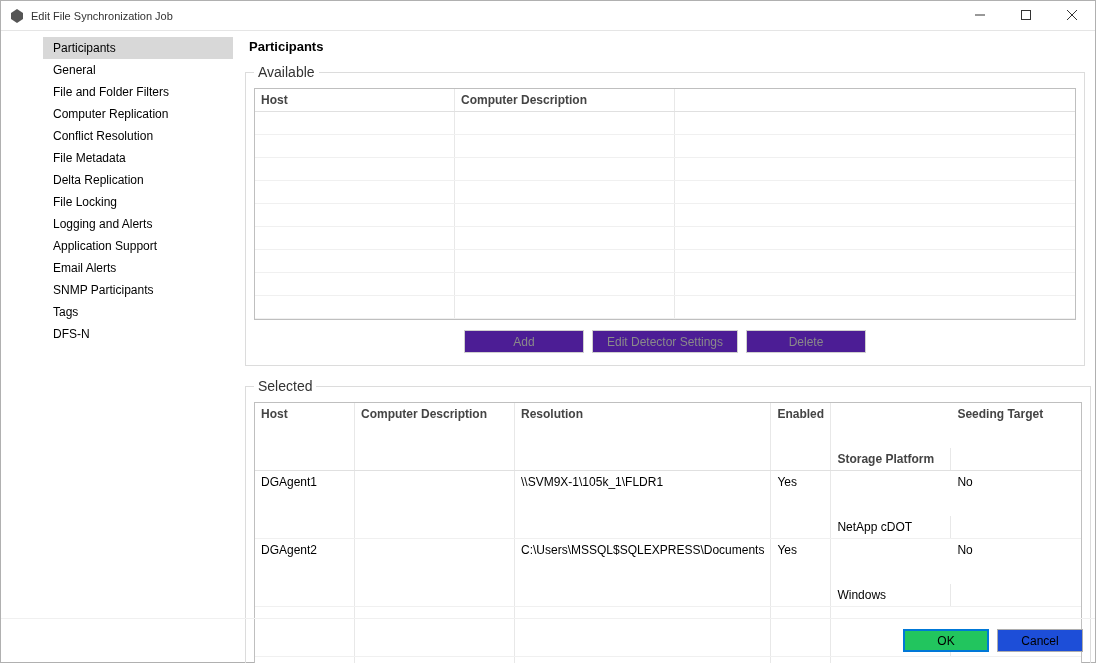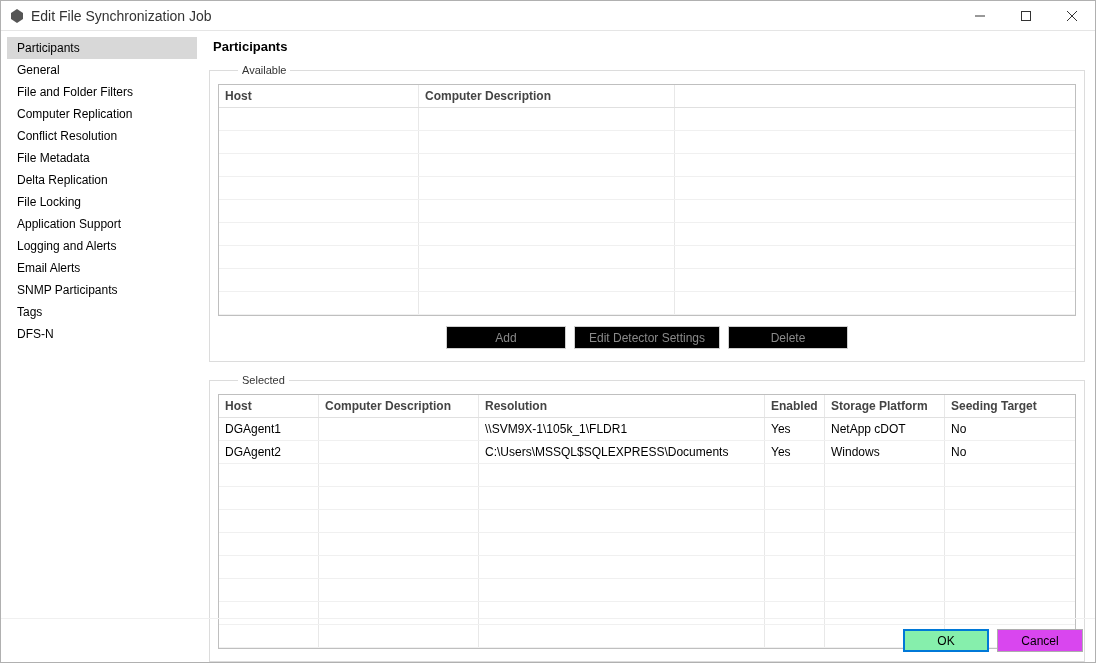--- a/index.html
+++ b/index.html
@@ -19,39 +19,40 @@
     display: flex;
     flex-direction: column;
   }
   .titlebar {
     height: 30px;
     display: flex;
     align-items: center;
     padding-left: 8px;
     border-bottom: 1px solid #e5e5e5;
     color: #333;
-    font-size: 14px;
+    font-size: 11px;
   }
   .titlebar .app-icon {
     width: 16px; height: 16px; margin-right: 6px;
     display: inline-flex; align-items: center; justify-content: center;
   }
   .titlebar .spacer { flex: 1; }
   .win-controls { display: flex; height: 100%; }
   .win-btn {
     width: 46px; height: 100%;
     display: flex; align-items: center; justify-content: center;
     color: #333;
   }
   .win-btn svg { width: 10px; height: 10px; }
 
   .body-area {
     flex: 1;
     display: flex;
     min-height: 0;
+    padding-left: 36px;
   }
   .sidebar {
     width: 198px;
     padding: 6px 2px 6px 6px;
     border-right: 0;
   }
   .sidebar-item {
     padding: 2px 10px;
     line-height: 18px;
     cursor: default;
@@ -73,23 +74,22 @@
     font-size: 13px;
     margin: 2px 0 10px 4px;
   }
   fieldset.groupbox {
     border: 1px solid #dcdcdc;
     margin: 0 0 12px 0;
     padding: 8px 8px 12px 8px;
   }
   fieldset.groupbox > legend {
     padding: 0 4px;
-    font-size: 11px;
+    font-size: 14px;
     color: #333;
-    margin-left: 20px;
   }
 
   
   .grid {
     border: 1px solid #bfbfbf;
     background: #fff;
     width: 100%;
   }
   .grid-header, .grid-row {
     display: flex;
@@ -118,21 +118,21 @@
   
   .avail .col-host { width: 200px; }
   .avail .col-desc { flex: 1; }
   .avail .col-pad  { width: 400px; }
 
   
   .sel .col-host   { width: 100px; }
   .sel .col-desc   { width: 160px; }
   .sel .col-dir    { flex: 1; }
   .sel .col-en     { width: 60px; }
-  .sel .col-plat   { width: 120px; }
+  .sel .col-plat   { width: 120px; margin-top: 45px; }
   .sel .col-seed   { width: 130px; }
 
   .button-row {
     display: flex;
     justify-content: center;
     gap: 8px;
     margin-top: 10px;
   }
   .btn {
     min-width: 120px;
@@ -140,44 +140,44 @@
     background: #e1e1e1;
     border: 1px solid #adadad;
     color: #6d6d6d;
     font-size: 12px;
     padding: 0 14px;
     cursor: default;
   }
   .btn[disabled] {
     color: #8a8a8a;
     border-color: #cfcfcf;
-    background: #000000;
+    background: #4c1d95;
   }
 
   .footer {
     height: 44px;
     display: flex;
     justify-content: flex-end;
     align-items: center;
     gap: 8px;
     padding: 0 12px;
     border-top: 1px solid #f0f0f0;
   }
   .btn-footer {
     width: 86px; height: 23px;
-    background: #d946ef;
+    background: #1d4ed8;
     border: 1px solid #adadad;
     font-size: 12px;
     color: #000;
   }
   .btn-footer.primary {
     border: 1px solid #0078d7;
     outline: 1px solid #0078d7;
     outline-offset: -2px;
-    background: #86efac;
+    background: #22c55e;
     margin-left: 12px;
   }
 </style>
 </head>
 <body>
 
 <div class="window">
 
   <div class="titlebar">
     <span class="app-icon">
@@ -211,22 +211,22 @@
 
     <div class="sidebar" id="sidebar">
         <div class="sidebar-item" data-selected="true"><span>Participants</span></div>
         <div class="sidebar-item"><span>General</span></div>
         <div class="sidebar-item"><span>File and Folder Filters</span></div>
         <div class="sidebar-item"><span>Computer Replication</span></div>
         <div class="sidebar-item"><span>Conflict Resolution</span></div>
         <div class="sidebar-item"><span>File Metadata</span></div>
         <div class="sidebar-item"><span>Delta Replication</span></div>
         <div class="sidebar-item"><span>File Locking</span></div>
+        <div class="sidebar-item"><span>Logging and Alerts</span></div>
         <div class="sidebar-item"><span>Application Support</span></div>
-        <div class="sidebar-item"><span>Logging and Alerts</span></div>
         <div class="sidebar-item"><span>Email Alerts</span></div>
         <div class="sidebar-item"><span>SNMP Participants</span></div>
         <div class="sidebar-item"><span>Tags</span></div>
         <div class="sidebar-item"><span>DFS-N</span></div>
       </div>
 
     <div class="main">
       <div class="main-heading">Participants</div>
 
       <fieldset class="groupbox">

